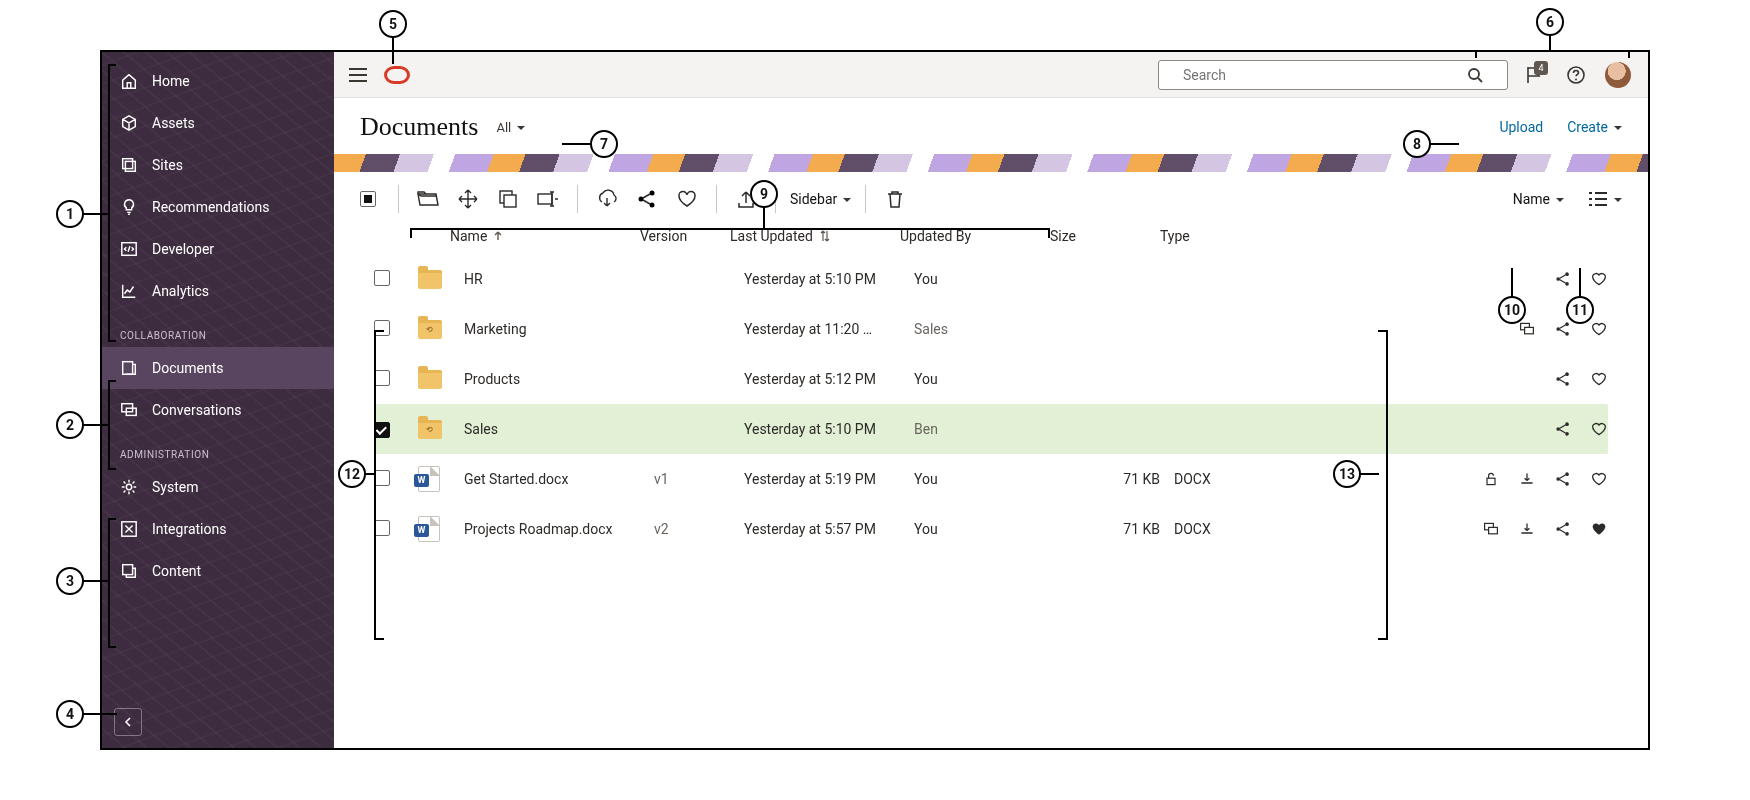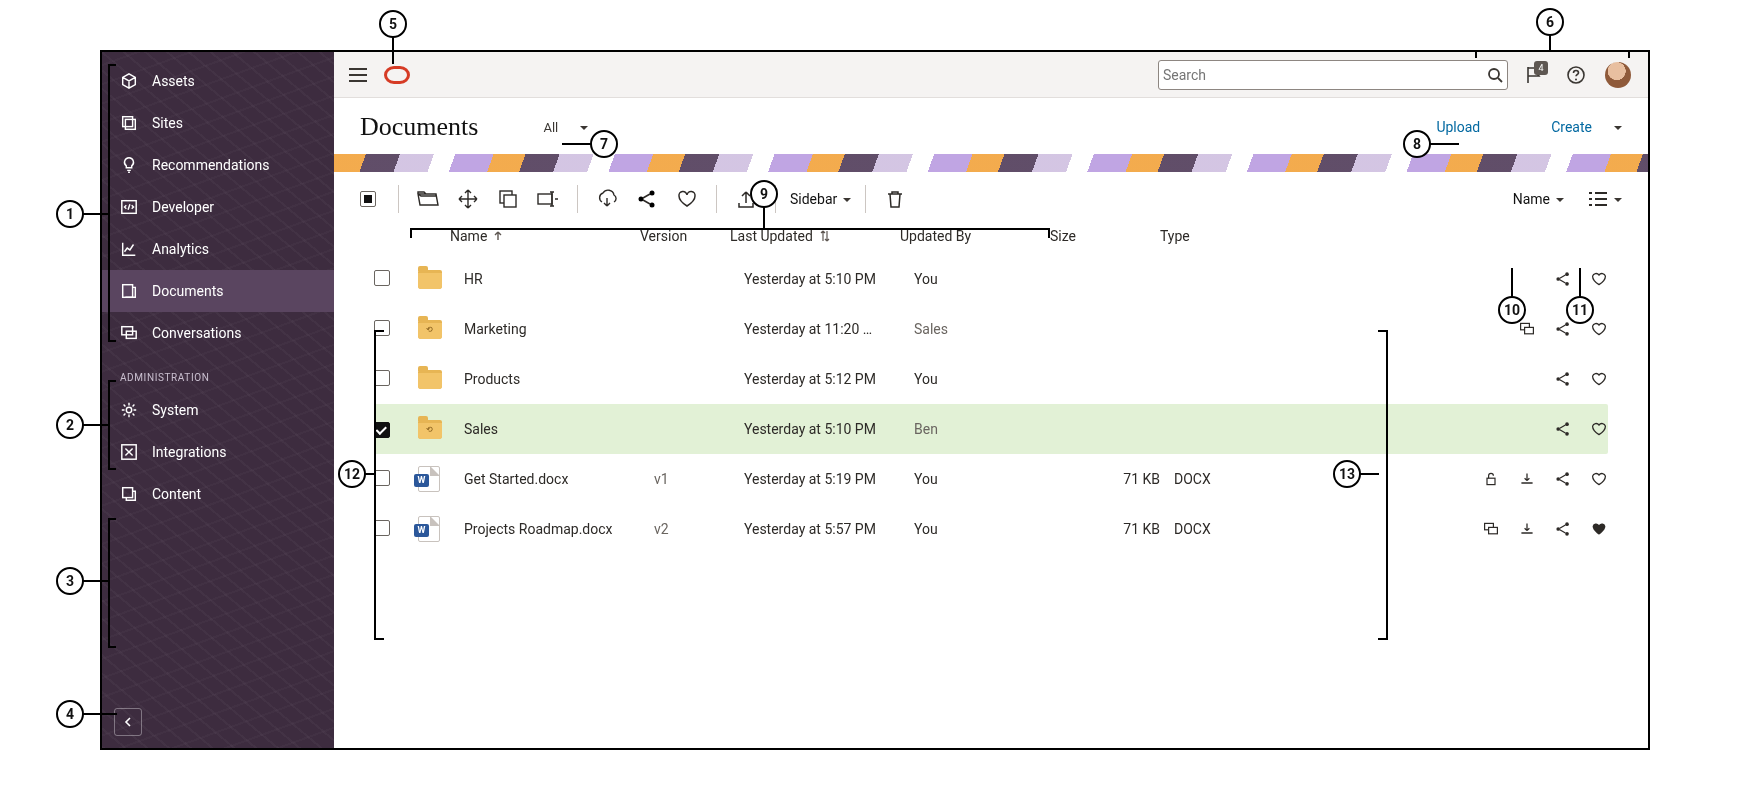--- a/index.html
+++ b/index.html
@@ -18,29 +18,29 @@
   .nav-item svg, .nav-item .mi { width:18px; height:18px; flex:0 0 18px; stroke:#fff; fill:none; stroke-width:1.6; }
   .nav-section { padding:18px 18px 6px; font-size:10px; letter-spacing:.06em; color:#c9bfcf; }
   .collapse-btn { position:absolute; left:12px; bottom:12px; width:28px; height:28px; border:1px solid rgba(255,255,255,.35); border-radius:3px; display:flex; align-items:center; justify-content:center; cursor:pointer; }
 
   
   .main { position:absolute; left:232px; right:0; top:0; bottom:0; background:#fff; display:flex; flex-direction:column; }
 
   .topbar { height:46px; background:#f5f3f2; display:flex; align-items:center; padding:0 14px 0 8px; gap:10px; border-bottom:1px solid #e2dedc; }
   .hamburger { width:32px; height:32px; display:flex; align-items:center; justify-content:center; cursor:pointer; }
   .brand-ring { width:26px; height:18px; border:3.5px solid #d63b25; border-radius:10px/9px; }
-  .search { margin-left:auto; display:flex; align-items:center; width:350px; height:30px; background:#fff; border:1px solid #8d8681; border-radius:3px; padding:0 4px; color:#5a554f; font-size:14px; }
+  .search { margin-left:auto; display:flex; align-items:center; width:350px; height:30px; background:#fff; border:1px solid #8d8681; border-radius:3px; padding:0 24px; color:#5a554f; font-size:14px; }
   .search input { border:none; outline:none; flex:1; font-size:14px; }
   .tb-icon { width:32px; height:32px; display:flex; align-items:center; justify-content:center; position:relative; cursor:pointer; }
   .badge { position:absolute; top:2px; right:2px; min-width:14px; height:14px; padding:0 3px; font-size:9px; line-height:14px; text-align:center; border-radius:3px; background:#5e5752; color:#fff; }
   .avatar { width:26px; height:26px; border-radius:50%; background:radial-gradient(circle at 45% 35%, #e8bfa0 0 40%, #8f5a3a 41% 100%); }
 
   .page-head { display:flex; align-items:center; padding:14px 26px 12px; gap:18px; }
   .page-title { font-size:26px; font-family: Georgia, 'Times New Roman', serif; }
-  .pill { display:flex; align-items:center; gap:22px; font-size:13px; color:#3a3632; cursor:pointer;margin-left:47px; }
+  .pill { display:flex; align-items:center; gap:6px; font-size:13px; color:#3a3632; cursor:pointer; }
   .chev::after { content:""; display:inline-block; border:4px solid transparent; border-top-color:#3a3632; transform:translateY(2px);}
   .head-actions { margin-left:auto; display:flex; gap:24px; }
   .btn-plain { font-size:14px; color:#0369a1; cursor:pointer; }
 
   .theme-stripe { height:18px; background:
     repeating-linear-gradient(110deg,#f2a23a 0 30px,#4f3a58 30px 62px,#cfbfe0 62px 94px,#fff 94px 114px,#b99be0 114px 150px);
     opacity:.9; }
 
   .toolbar { display:flex; align-items:center; gap:10px; padding:12px 26px; }
   .tool { width:30px; height:30px; display:flex; align-items:center; justify-content:center; cursor:pointer; }
@@ -83,20 +83,26 @@
 </style>
 </head>
 <body>
 
 <div class="frame">
 
   <nav class="sidebar">
     <div id="nav-main">
         <div class="nav-item">
           <span class="mi"><svg viewBox="0 0 20 20">
+              <path d="M3 9l7-6 7 6v9H3z M8 18v-6h4v6" stroke="#fff" fill="none"></path>
+            </svg></span>
+          <span>Home</span>
+        </div>
+        <div class="nav-item">
+          <span class="mi"><svg viewBox="0 0 20 20">
               <path d="M10 2l7 4v8l-7 4-7-4V6z M3 6l7 4 7-4 M10 10v8" stroke="#fff" fill="none"></path>
             </svg></span>
           <span>Assets</span>
         </div>
         <div class="nav-item">
           <span class="mi"><svg viewBox="0 0 20 20">
               <rect x="3" y="3" width="11" height="11" stroke="#fff" fill="none"></rect>
               <rect x="6" y="6" width="11" height="11" stroke="#fff" fill="none"></rect>
             </svg></span>
           <span>Sites</span>
@@ -115,20 +121,21 @@
           <span>Developer</span>
         </div>
         <div class="nav-item">
           <span class="mi"><svg viewBox="0 0 20 20">
               <path d="M3 3v14h14" stroke="#fff" fill="none"></path>
               <path d="M5 13l3-4 3 2 4-6" stroke="#fff" fill="none"></path>
             </svg></span>
           <span>Analytics</span>
         </div>
       </div>
+    <div class="nav-section">COLLABORATION</div>
     <div id="nav-collab">
         <div class="nav-item active">
           <span class="mi"><svg viewBox="0 0 20 20">
               <rect x="3" y="3" width="11" height="14" stroke="#fff" fill="none"></rect>
               <path d="M14 6h3v11H6" stroke="#fff" fill="none"></path>
             </svg></span>
           <span>Documents</span>
         </div>
         <div class="nav-item">
           <span class="mi"><svg viewBox="0 0 20 20">

